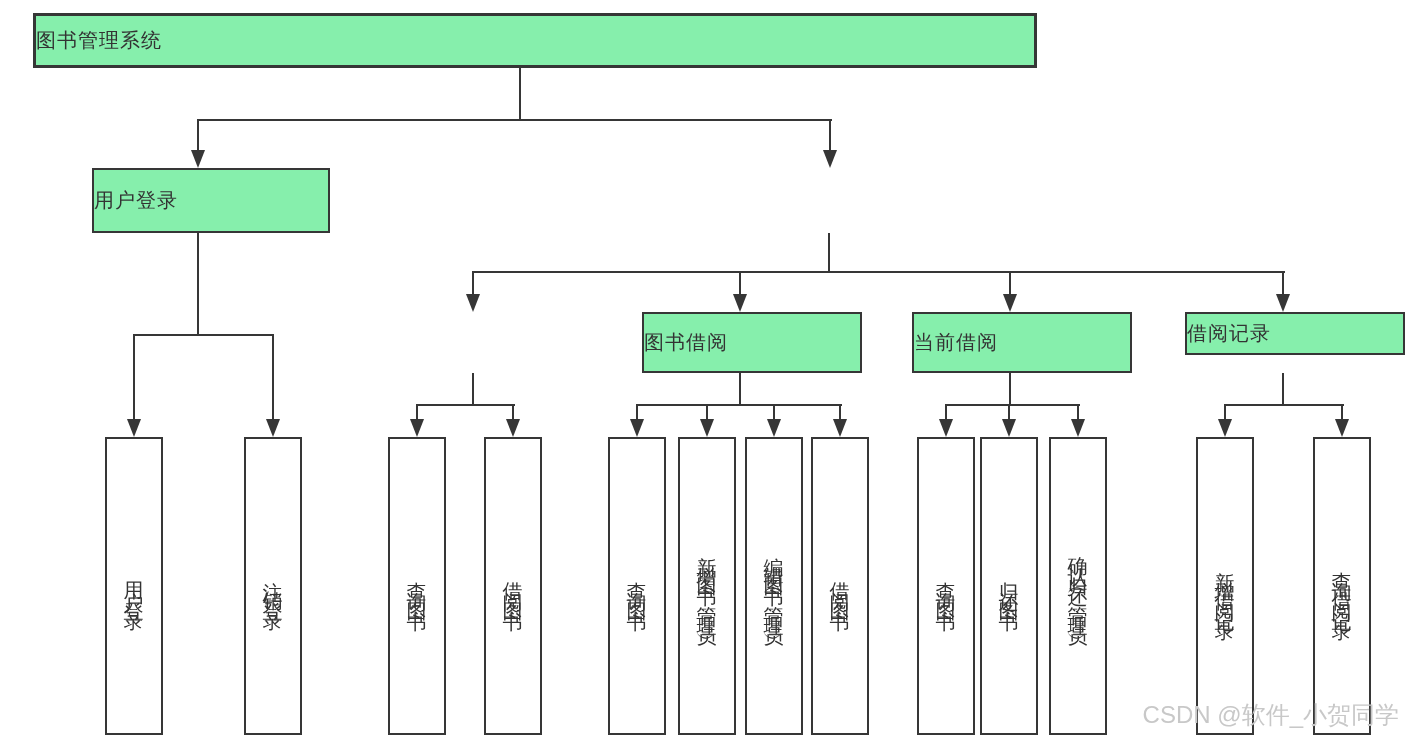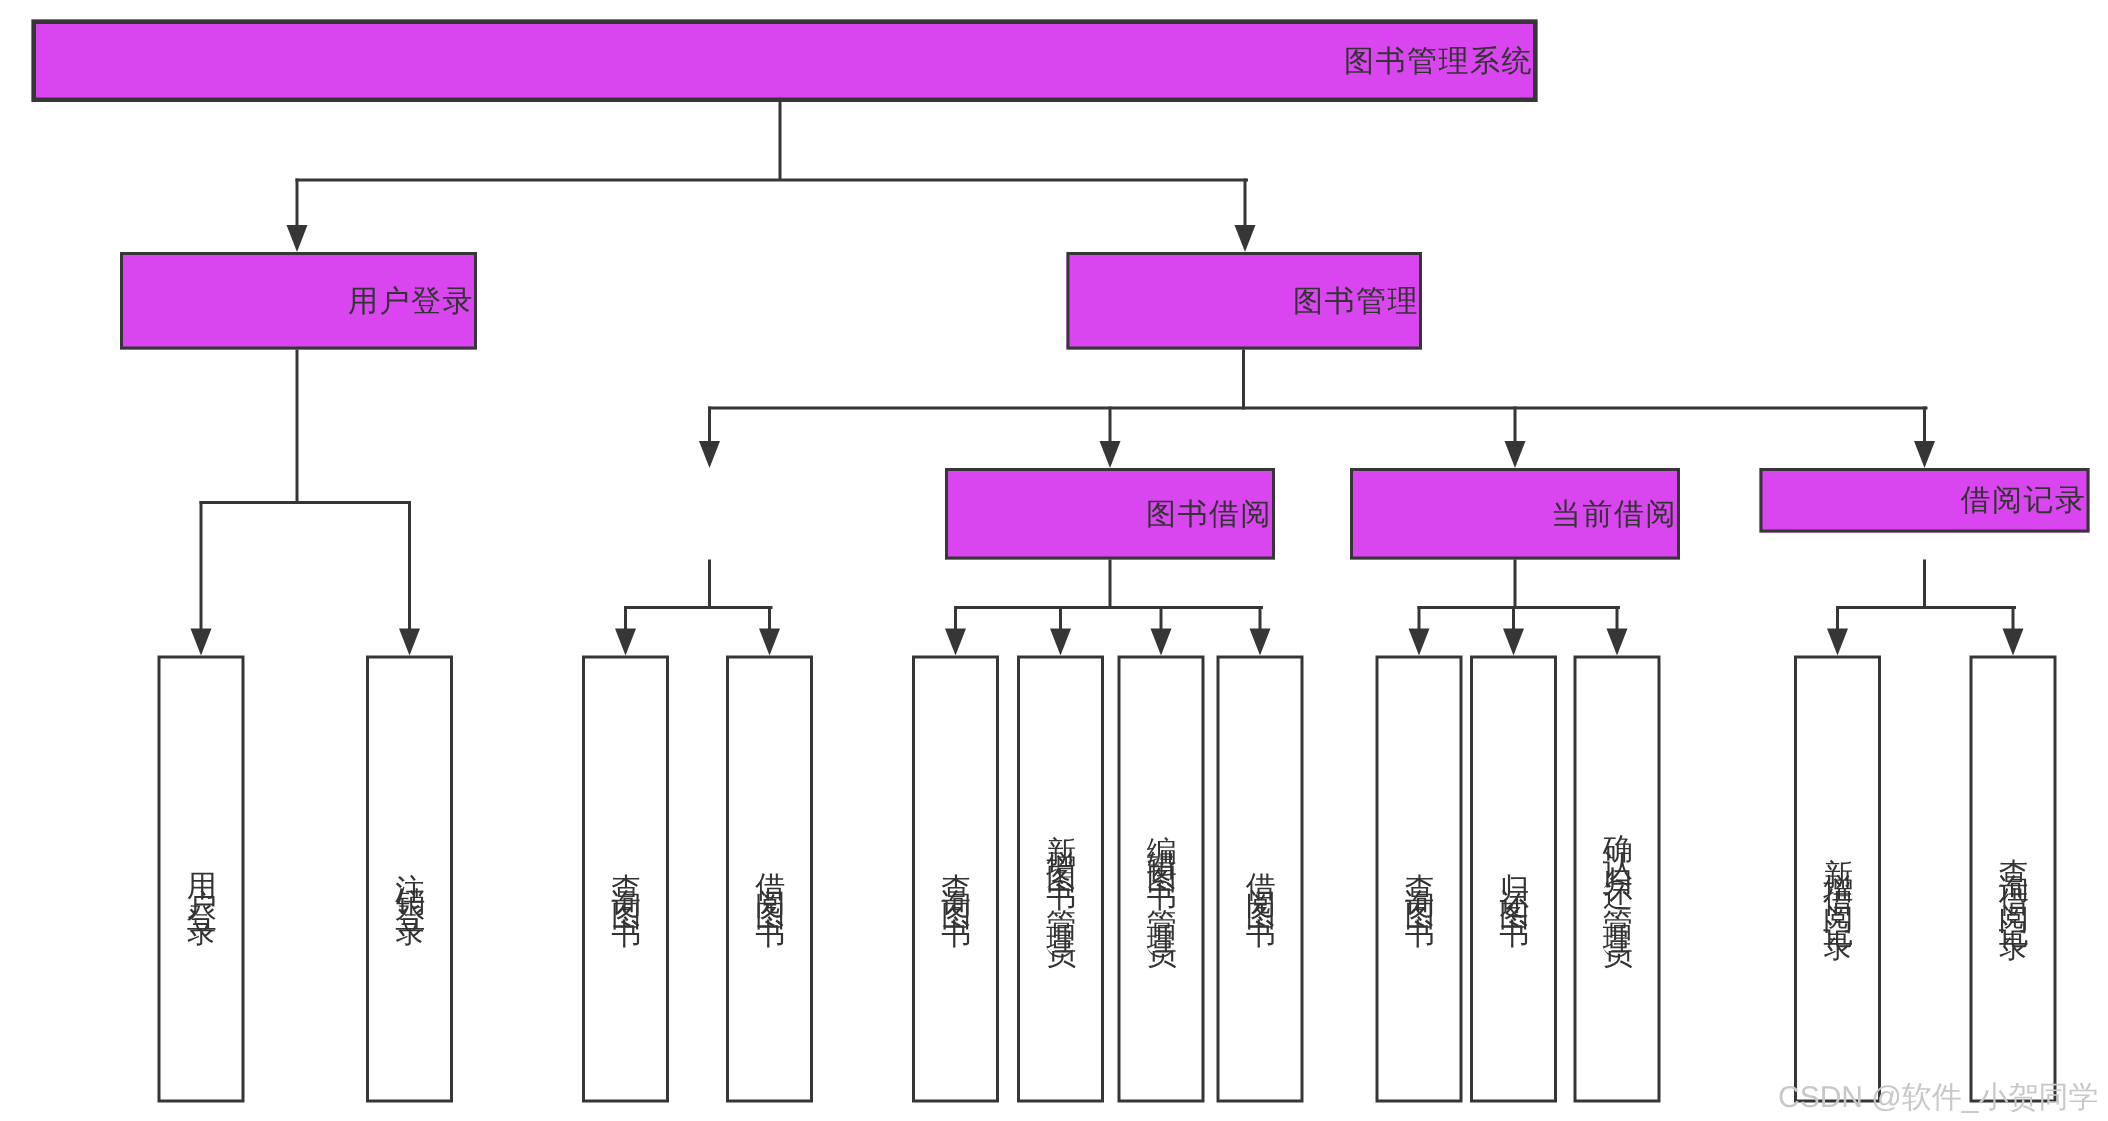--- a/index.html
+++ b/index.html
@@ -2,24 +2,24 @@
 <html style="--line: #363636; --text: #333333; --watermark: #c8c8c8;"><head>
 <meta charset="utf-8">
 <style>
   html,body { margin:0; padding:0; background:#ffffff; }
   body { font-family: "Liberation Sans", "DejaVu Sans", sans-serif; }
   .canvas {
     position:relative; width:1405px; height:747px; background:#ffffff; overflow:hidden;
     color:var(--text, #333333);
   }
   .box {
-    position:absolute; box-sizing:border-box; background:#d946ef;
+    position:absolute; box-sizing:border-box; background:#86efac;
     border:2px solid var(--line, #363636);
-    display:flex; align-items:center; justify-content:flex-end;
-    font-size:20px; letter-spacing:1px; color:var(--text, #333333);
+    display:flex; align-items:center; justify-content:flex-start;
+    font-size:20px; letter-spacing:1px; color:var(--text, #333333);margin-left:12px;
   }
   .root-box { border-width:3px; }
   .leaf-box {
     position:absolute; box-sizing:border-box; background:#ffffff;
     border:2px solid var(--line, #363636);
     width:58px; top:437px; height:298px;
     display:flex; align-items:center; justify-content:center;
   }
   .vtext {
     writing-mode:vertical-rl; text-orientation:mixed;
@@ -28,45 +28,42 @@
   }
   .hline, .vline { position:absolute; background:var(--line, #363636); }
   .hline { height:2px; }
   .vline { width:2px; }
   .arrow {
     position:absolute; width:0; height:0;
     border-left:7px solid transparent; border-right:7px solid transparent;
     border-top:18px solid var(--line, #363636);
   }
   .watermark {
-    position:absolute; right:6px; bottom:2px; z-index:5;
-    font-size:20px; color:var(--watermark, #c8c8c8);
+    position:absolute; right:6px; bottom:16px; z-index:5;
+    font-size:24px; color:var(--watermark, #c8c8c8);
   }
 </style>
 </head>
 <body>
 
 <div class="canvas">
 
   <div class="box root-box" style="left:21px; top:13px; width:1004px; height:55px;">
     <span>图书管理系统</span>
   </div>
 
   <div class="vline" style="left:519px; top:68px; height:52px;"></div>
   <div class="hline" style="left:197px; top:119px; width:635px;"></div>
   <div class="vline" style="left:197px; top:119px; height:34px;"></div>
   <div class="vline" style="left:829px; top:119px; height:34px;"></div>
   <div class="arrow" style="left:191px; top:150px;"></div>
   <div class="arrow" style="left:823px; top:150px;"></div>
 
   <div class="box" style="left:80px; top:168px; width:238px; height:65px;">
     <span>用户登录</span>
-  </div>
-  <div class="box" style="left:711px; top:168px; width:237px; height:65px;">
-    <span>图书管理</span>
   </div>
 
   <div class="vline" style="left:197px; top:233px; height:103px;"></div>
   <div class="hline" style="left:133px; top:334px; width:141px;"></div>
   <div class="vline" style="left:133px; top:334px; height:88px;"></div>
   <div class="vline" style="left:272px; top:334px; height:88px;"></div>
   <div class="arrow" style="left:127px; top:419px;"></div>
   <div class="arrow" style="left:266px; top:419px;"></div>
 
   <div class="vline" style="left:828px; top:233px; height:40px;"></div>

